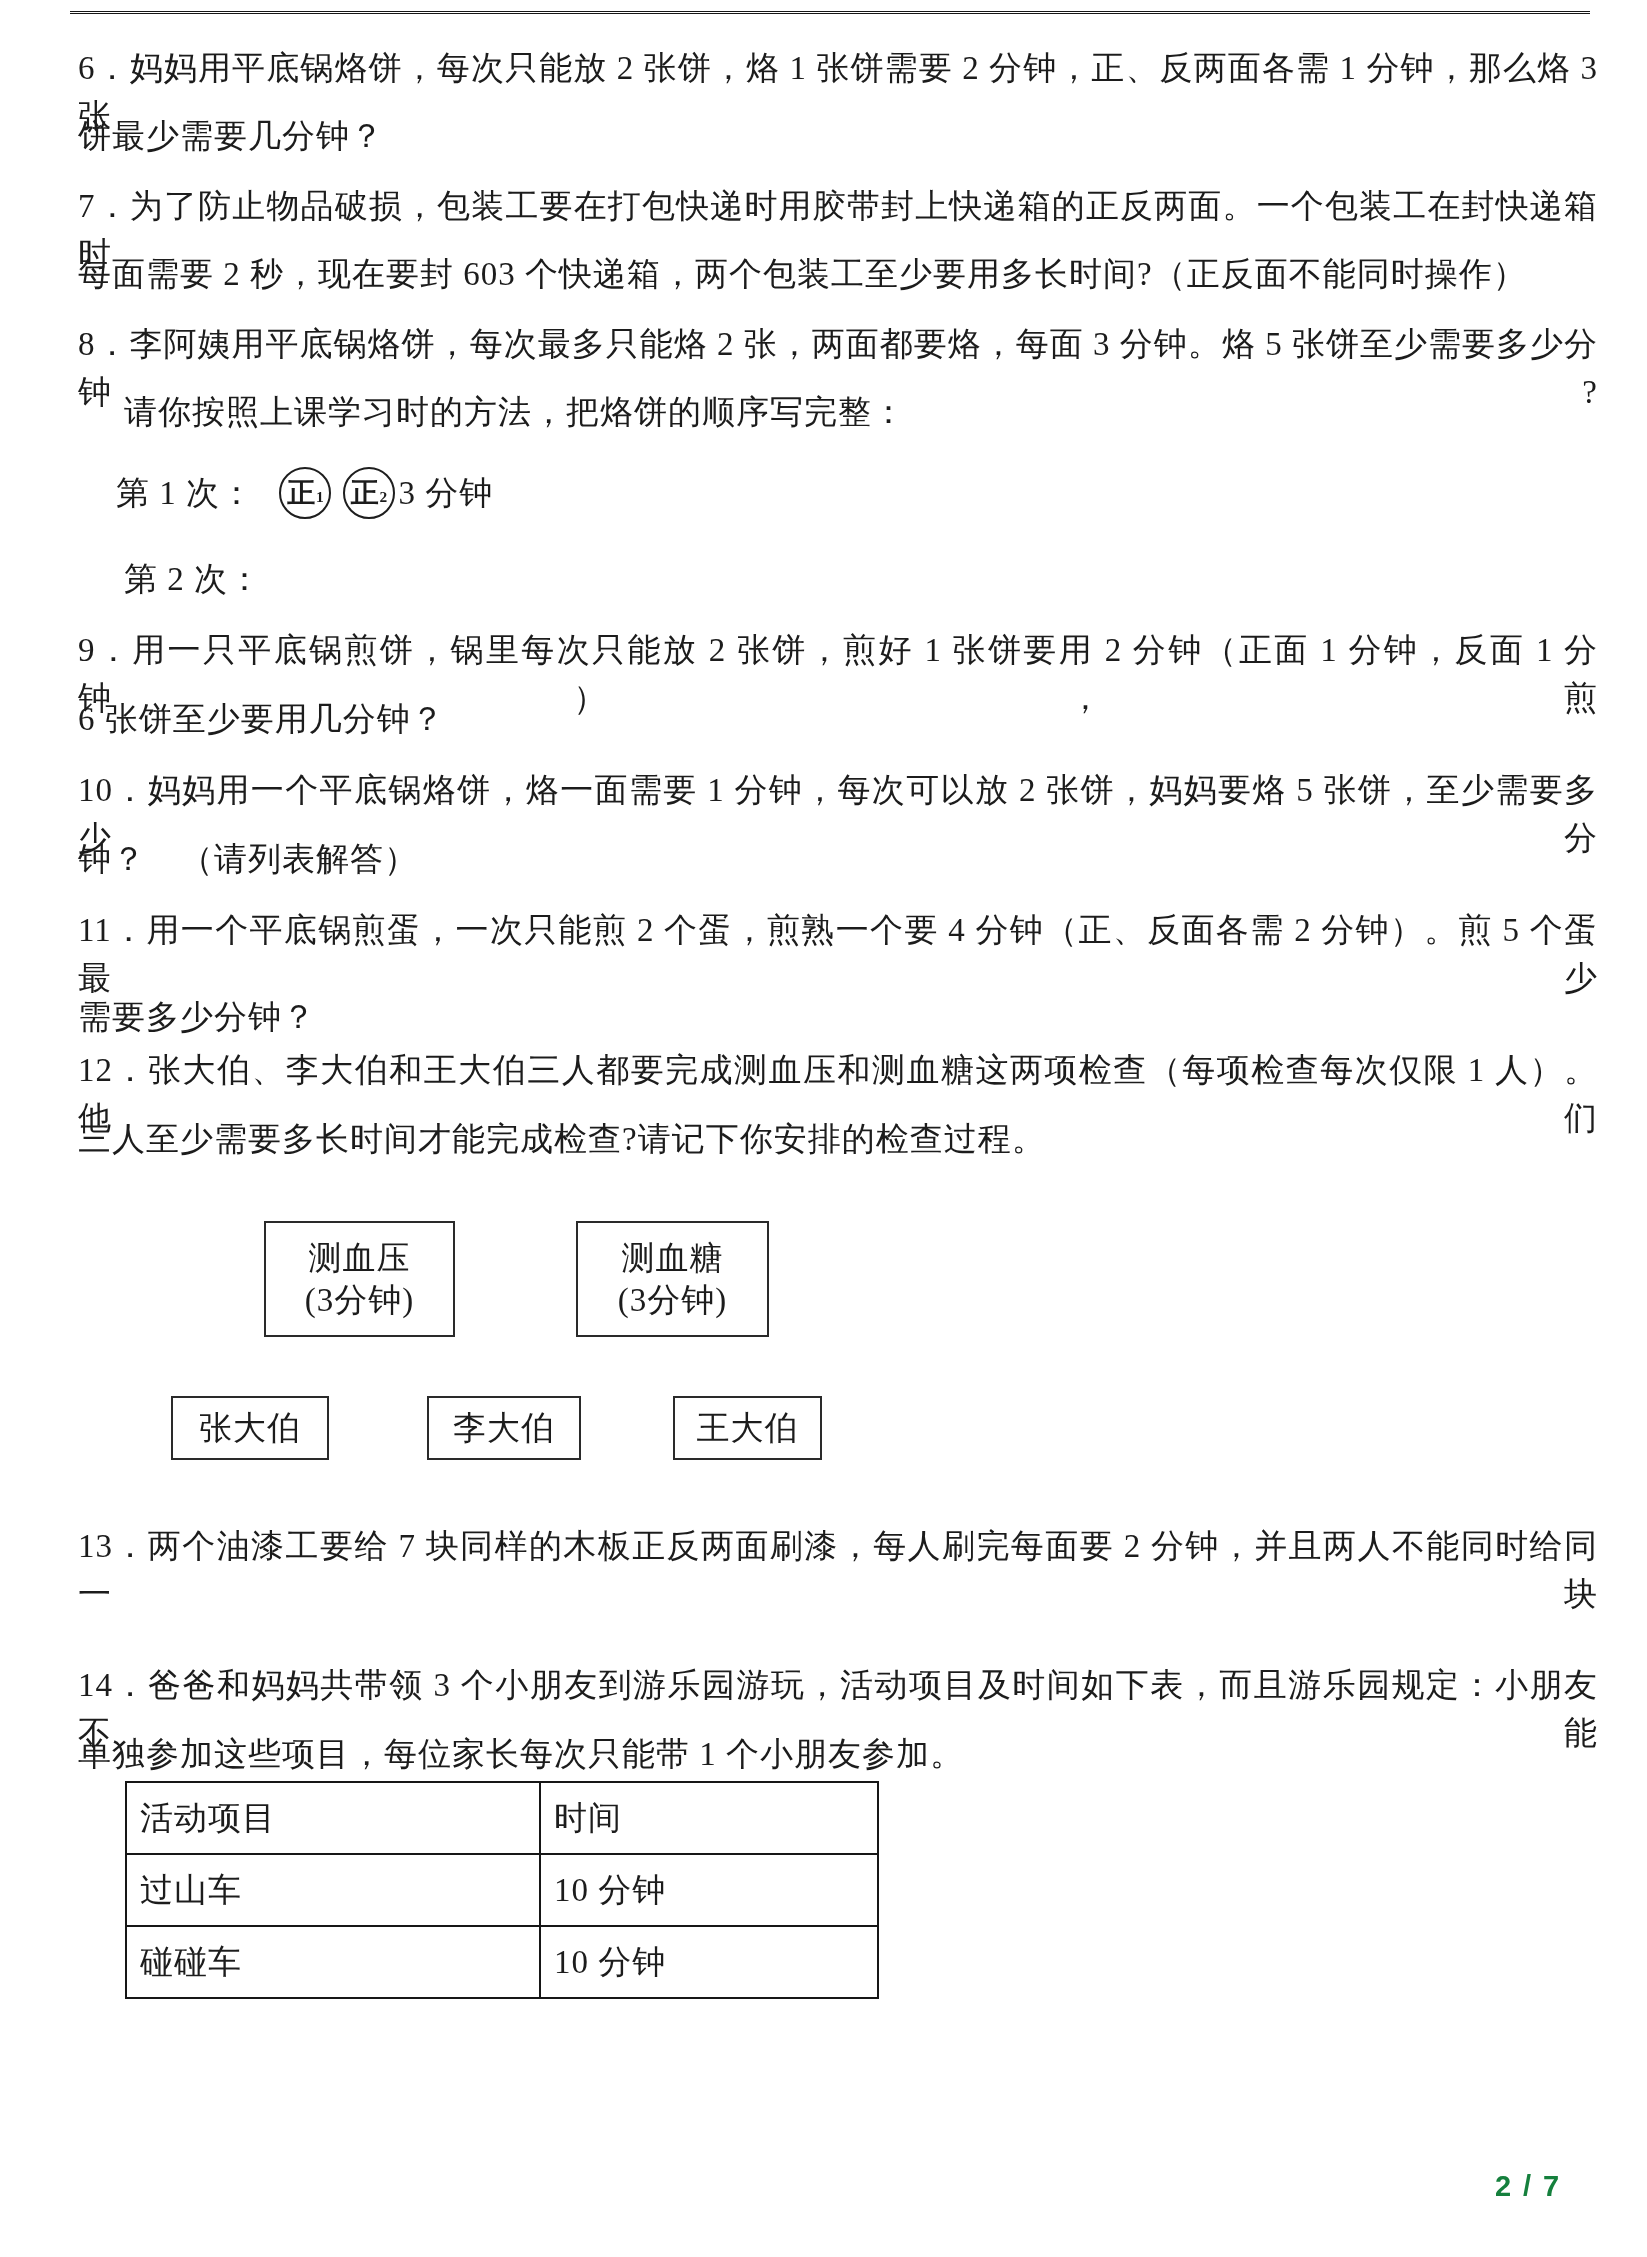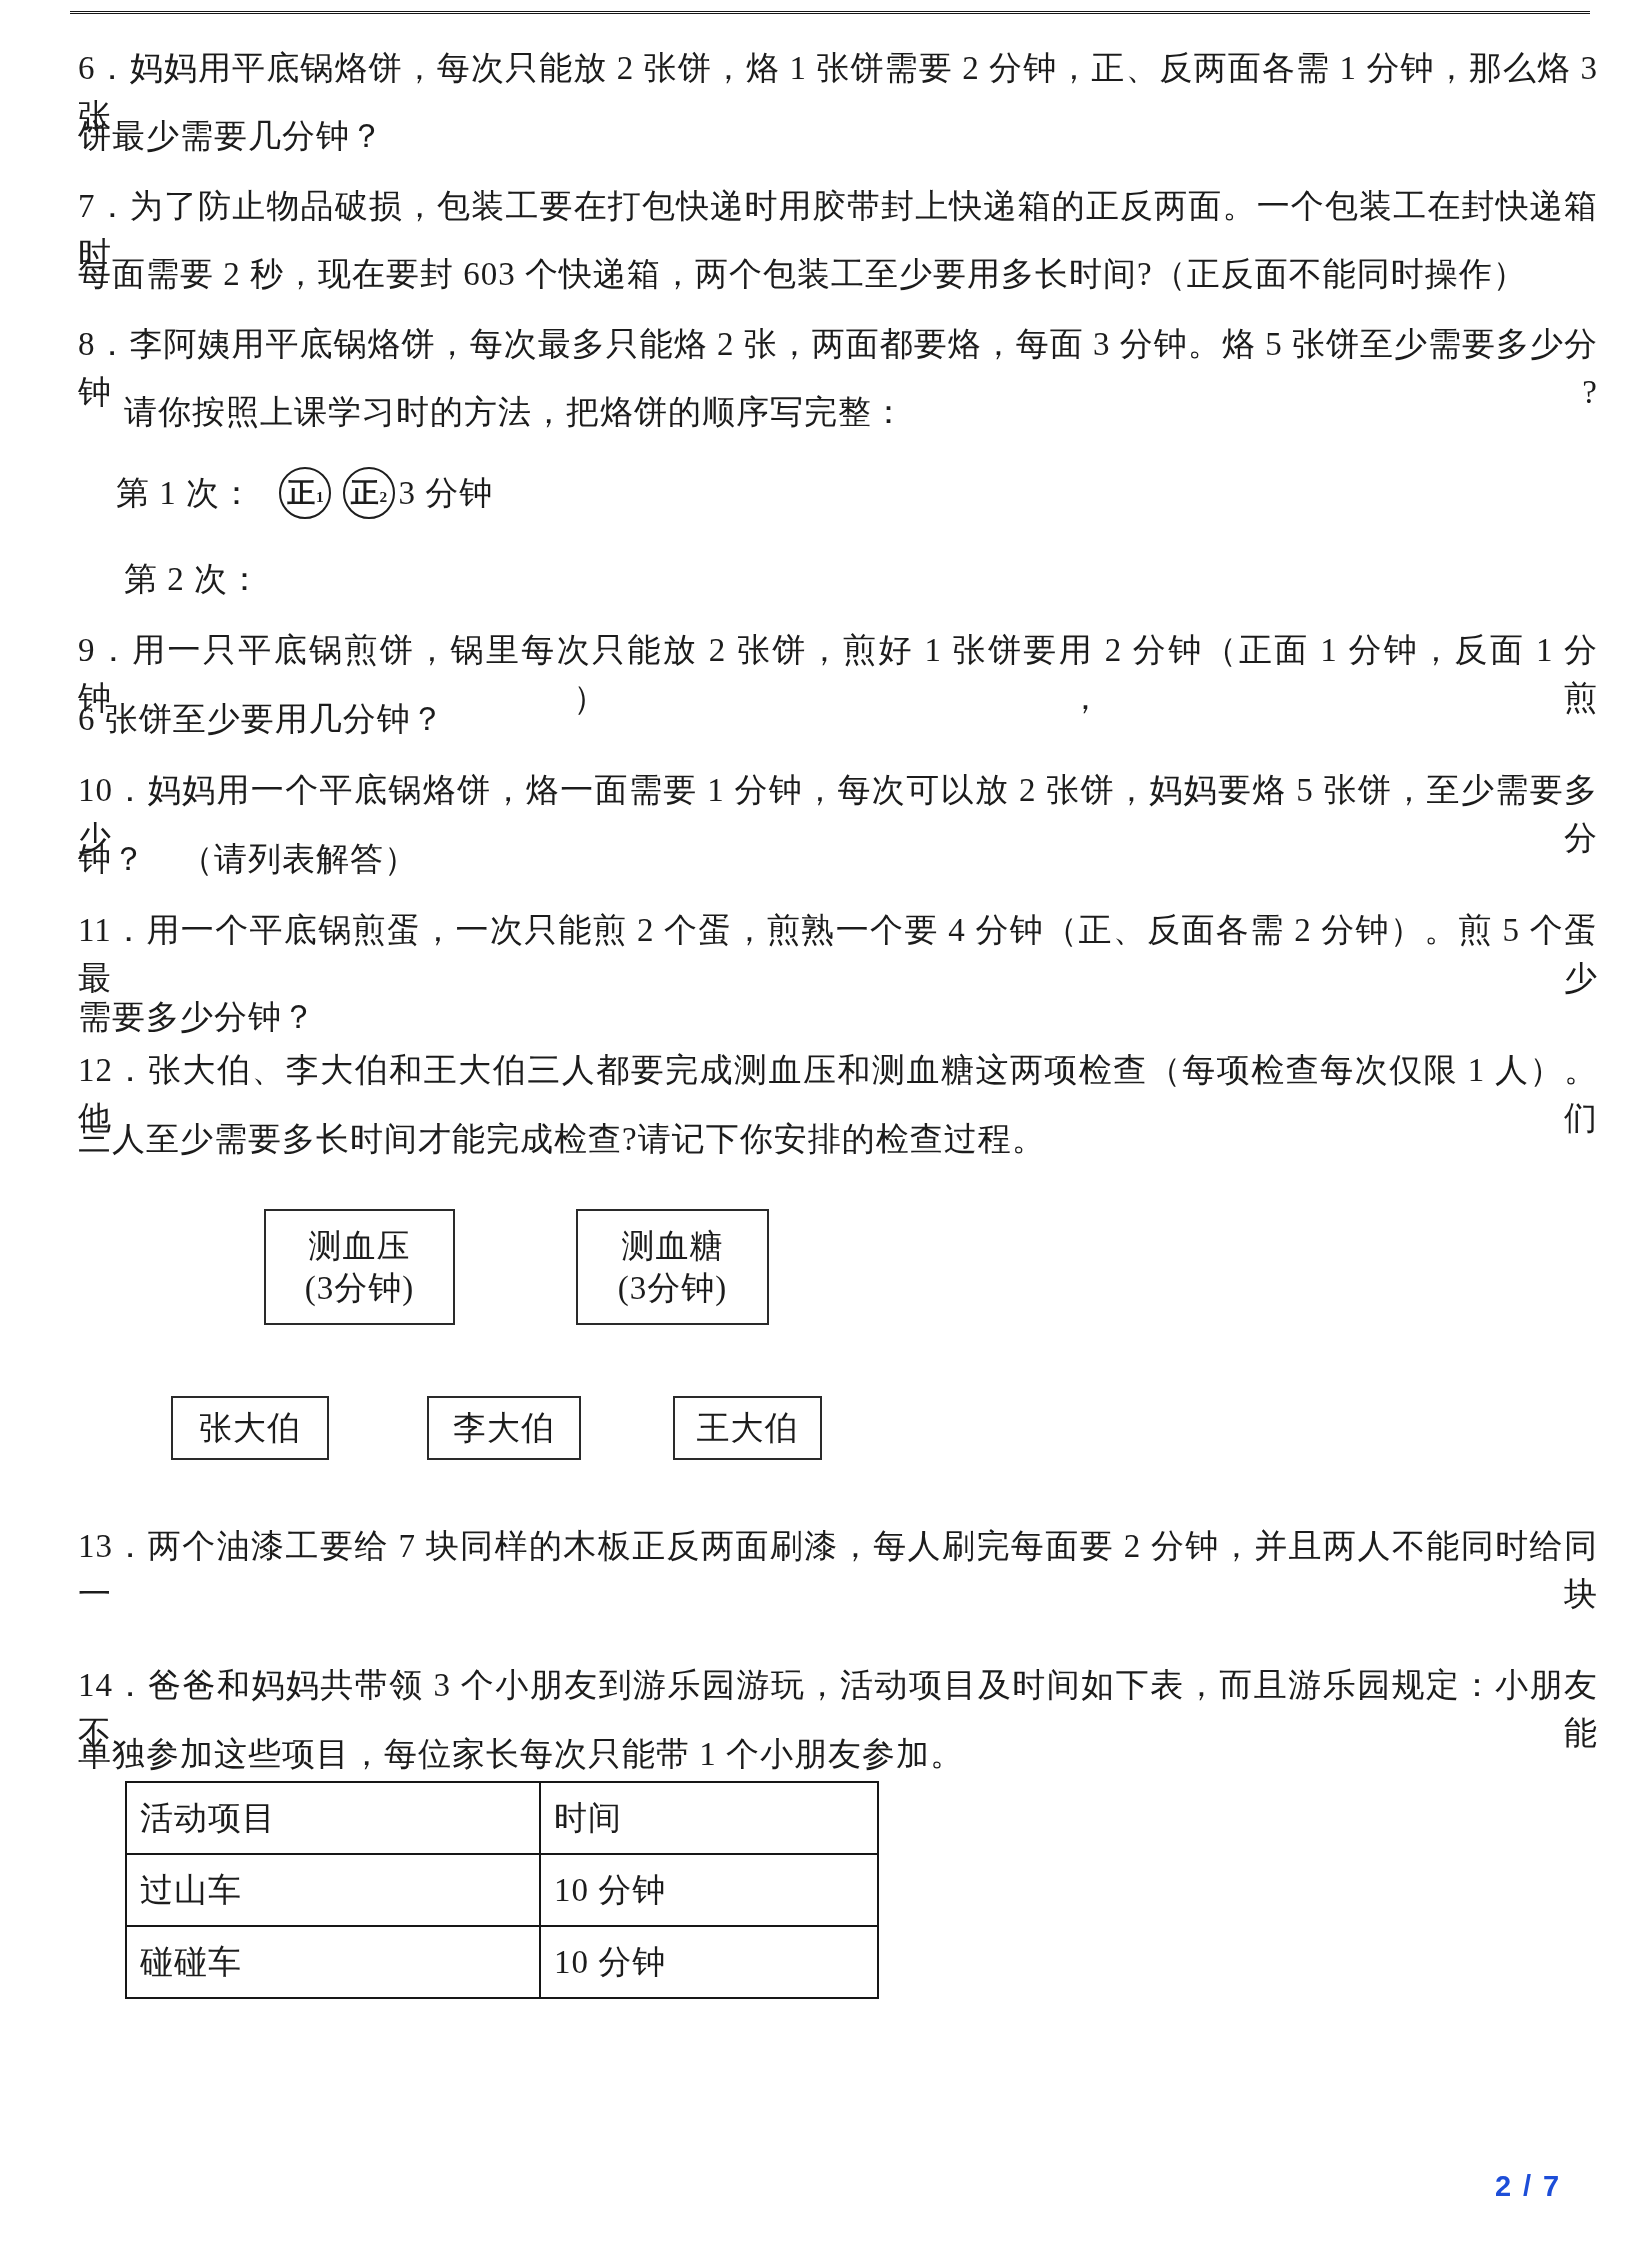--- a/index.html
+++ b/index.html
@@ -42,21 +42,21 @@
   }
   .circle sub{
     font-size:0.55em;line-height:1;
     position:relative;top:0.22em;left:0.05em;
   }
   .circle.c2{margin-right:3.9px;}
   .cbox{
     position:absolute;box-sizing:border-box;
     border:2.9px solid #2a2a2a;
     display:flex;flex-direction:column;align-items:center;justify-content:center;
-    font-size:33px;line-height:42px;text-align:center;letter-spacing:1px;
+    font-size:33px;line-height:42px;text-align:center;letter-spacing:1px;margin-top:12px;
   }
   .nbox{
     position:absolute;box-sizing:border-box;height:64px;
     border:2.9px solid #2a2a2a;
     display:flex;align-items:center;justify-content:center;
     font-size:33px;letter-spacing:1px;
   }
   table.acttable{
     position:absolute;left:125px;top:1781px;
     border-collapse:collapse;
@@ -65,21 +65,21 @@
   table.acttable td{
     border:2.9px solid #161616;
     font-size:33px;letter-spacing:1px;
     padding:0 0 0 13px;vertical-align:middle;
   }
   td.c1{width:399px;height:70px;}
   td.c2{width:323px;}
   .pagenum{
     position:absolute;left:1495px;top:2170px;
     font-family:"Liberation Sans","DejaVu Sans",sans-serif;
-    font-weight:bold;font-size:29px;color:#1d4ed8;letter-spacing:1.9px;
+    font-weight:bold;font-size:29px;color:#15803d;letter-spacing:1.9px;
   }
 </style>
 </head>
 <body>
 
 <div class="page">
 
   <div class="toprule"></div>
 
   <p class="ln full" style="top:36px">6．妈妈用平底锅烙饼，每次只能放 2 张饼，烙 1 张饼需要 2 分钟，正、反两面各需 1 分钟，那么烙 3 张</p>

